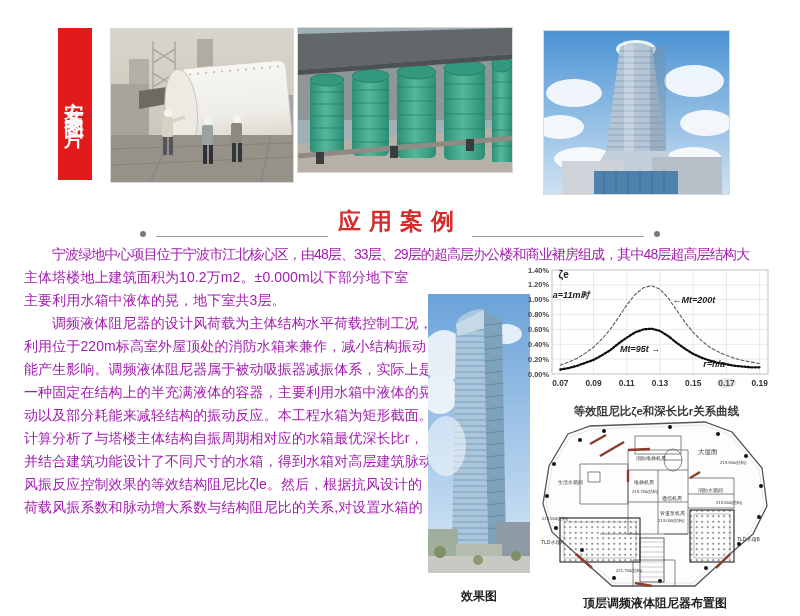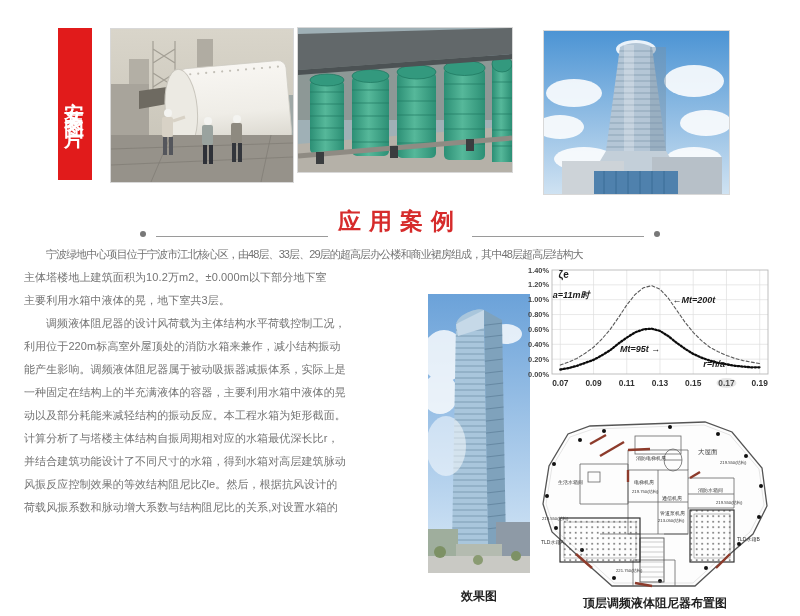--- a/index.html
+++ b/index.html
@@ -13,21 +13,21 @@
   
   .photo{box-sizing:border-box;border:1px solid #d8d8d8;background:#eee;}
   .photo svg{display:block;}
   
   .title-row{left:140px;top:209px;width:520px;height:28px;display:flex;align-items:flex-end;gap:10px;}
   .tline{flex:1;height:1px;background:#9a9a9a;}
   .tdot{width:6px;height:6px;border-radius:50%;background:#787878;}
   .title{color:#d62b2b;font-size:23px;font-weight:700;letter-spacing:8px;white-space:nowrap;}
   
   .article{left:24px;top:243px;width:770px;}
-  .line{height:23px;line-height:23px;font-size:11px;color:#737373;white-space:nowrap;letter-spacing:0.1px;}
+  .line{height:23px;line-height:23px;font-size:14px;color:#a21caf;white-space:nowrap;letter-spacing:0.1px;}
   .line.ind{text-indent:2em;}
   .line.tight{letter-spacing:-0.9px;}
   
   .cap{font-weight:700;color:#222;text-align:center;}
   .cap.small{font-size:11.5px;color:#3a3a3a;}
   .cap.med{font-size:12px;}
   svg text{font-family:"Liberation Sans","DejaVu Sans",sans-serif;}
 </style>
 </head>
 <body>
@@ -397,20 +397,21 @@
         <path d="M40.3,101.1 L48.6,98.1 L56.9,94.4 L65.2,89.2 L73.5,83.3 L81.8,75.1 L90.2,65.4 L98.5,53.5 L106.8,40.9 L115.1,30.5 L123.4,23.8 L131.7,21.6 L140.0,25.3 L148.3,34.2 L156.6,46.1 L164.9,58.0 L173.2,68.4 L181.5,76.6 L189.8,83.3 L198.2,87.7 L206.5,91.4 L214.8,94.4 L223.1,96.6 L231.4,98.1 L239.7,99.6" fill="none" stroke="#5a5a5a" stroke-width="1.1" stroke-dasharray="3 2.2" stroke-linecap="round"></path>
         <path d="M40.3,105.5 L48.6,104.1 L56.9,101.8 L65.2,98.9 L73.5,95.9 L81.8,91.4 L90.2,86.2 L98.5,79.5 L106.8,73.6 L115.1,68.4 L123.4,65.4 L131.7,64.7 L140.0,66.9 L148.3,72.1 L156.6,78.8 L164.9,84.7 L173.2,89.9 L181.5,93.7 L189.8,96.6 L198.2,98.9 L206.5,100.3 L214.8,101.8 L223.1,102.6 L231.4,103.3 L239.7,103.3" fill="none" stroke="#0c0c0c" stroke-width="2.3" stroke-dasharray="1.4 2" stroke-linecap="round"></path>
         <text x="38.6" y="14.2" font-size="10" font-weight="bold" fill="#1c1c1c">ζe</text>
         <text x="32.8" y="33.5" font-size="9" font-weight="bold" font-style="italic" fill="#1c1c1c">a=11m时</text>
         <text x="152.5" y="39.4" font-size="9" font-weight="bold" font-style="italic" fill="#1c1c1c">←Mt=200t</text>
         <text x="100.1" y="87.7" font-size="9" font-weight="bold" font-style="italic" fill="#1c1c1c">Mt=95t →</text>
         <text x="183.2" y="102.6" font-size="9" font-weight="bold" font-style="italic" fill="#1c1c1c">r=h/a</text>
         <ellipse cx="206.46153846153848" cy="119" rx="10" ry="5" fill="#9a9a9a" opacity="0.25"></ellipse>
       </svg>
   </div>
+  <div class="abs cap small" style="left:520px;top:404px;width:273px;">等效阻尼比ζe和深长比r关系曲线</div>
 
   <div class="abs" style="left:540px;top:420px;width:228px;height:172px;">
     <svg width="228" height="172" viewBox="0 0 228 172">
       <defs>
         <pattern id="dots" width="5.5" height="5.5" patternUnits="userSpaceOnUse">
           <circle cx="2.7" cy="2.7" r="0.8" fill="#444"></circle>
         </pattern>
       </defs>
       <polygon points="50,6 165,2 192,12 222,48 227,86 213,114 190,134 155,166 72,166 36,134 12,112 3,84 9,46 28,14" fill="#fdfdfd" stroke="#555" stroke-width="1.3"></polygon>
       <polygon points="53,9 164,5 190,15 219,49 224,85 210,112 188,131 153,163 74,163 39,131 15,110 6,84 12,47 30,17" fill="none" stroke="#cccccc" stroke-width="0.5"></polygon>

